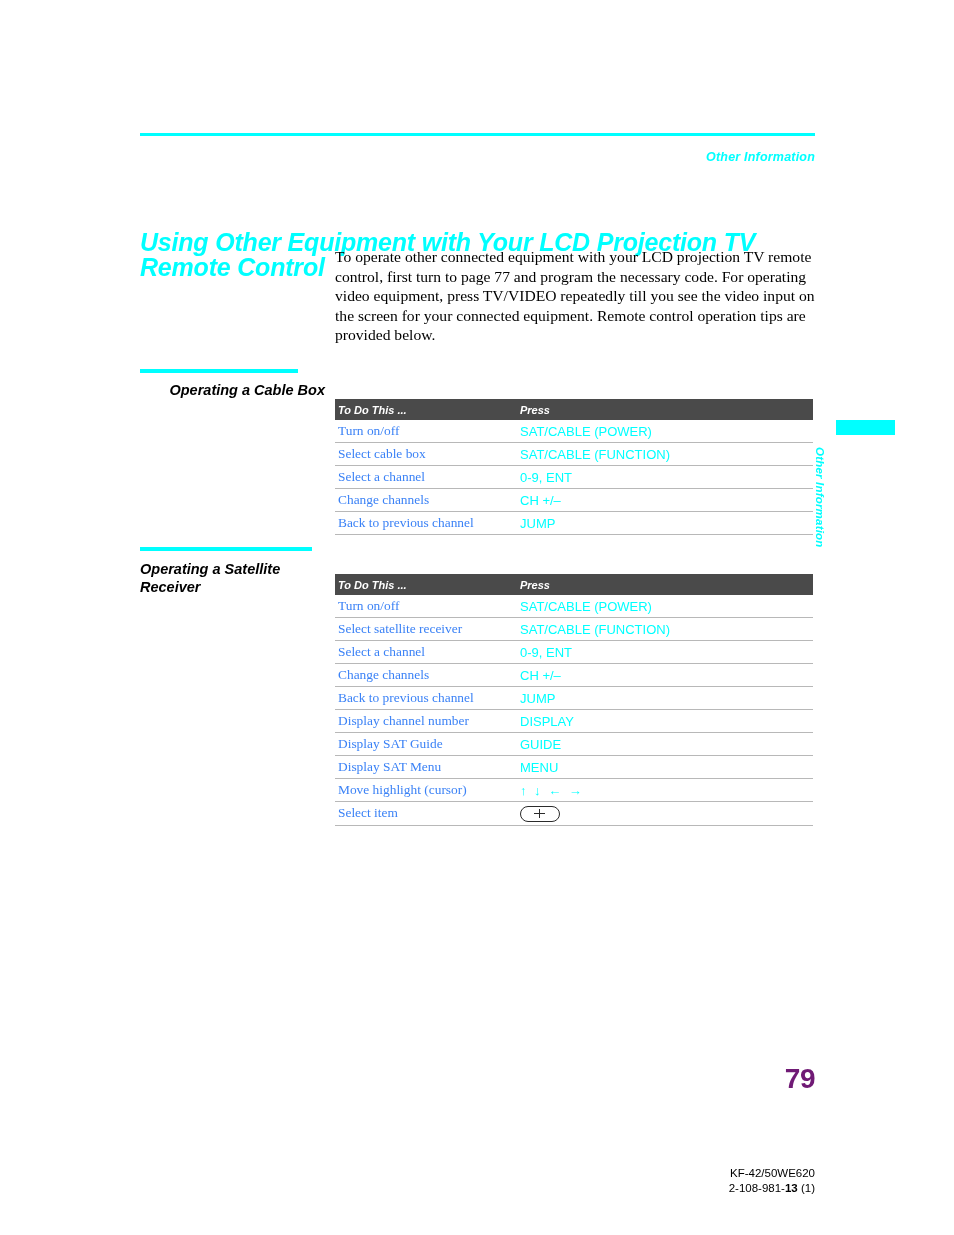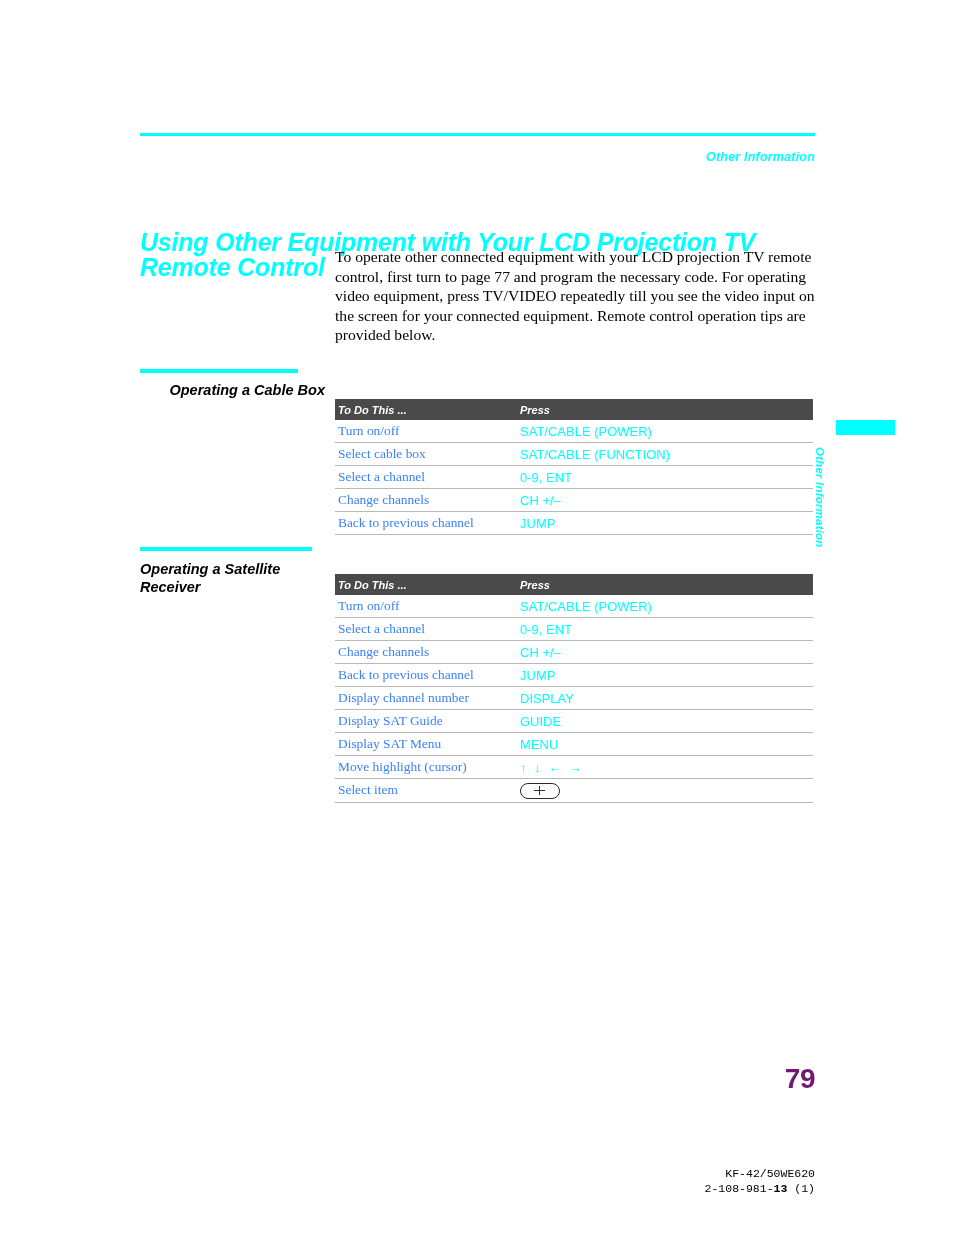--- a/index.html
+++ b/index.html
@@ -205,21 +205,21 @@
     font-weight: bold;
     font-size: 28px;
     color: #701a75;
     letter-spacing: -0.5px;
   }
   .colophon {
     position: absolute;
     right: 139px;
     top: 1166px;
     text-align: right;
-    font-family: Liberation Mono, monospace;
+    font-family: Liberation Sans, sans-serif;
     font-size: 11.5px;
     line-height: 15px;
     color: #000000;
     white-space: nowrap;
   }
   .colophon b { font-weight: bold; }
 </style>
 </head>
 <body>
 
@@ -284,20 +284,24 @@
         <th>To Do This ...</th>
         <th>Press</th>
       </tr>
     </thead>
     <tbody>
       <tr>
         <td class="todo">Turn on/off</td>
         <td class="press">SAT/CABLE (POWER)</td>
       </tr>
       <tr>
+        <td class="todo">Select satellite receiver</td>
+        <td class="press">SAT/CABLE (FUNCTION)</td>
+      </tr>
+      <tr>
         <td class="todo">Select a channel</td>
         <td class="press">0-9, ENT</td>
       </tr>
       <tr>
         <td class="todo">Change channels</td>
         <td class="press">CH +/–</td>
       </tr>
       <tr>
         <td class="todo">Back to previous channel</td>
         <td class="press">JUMP</td>

